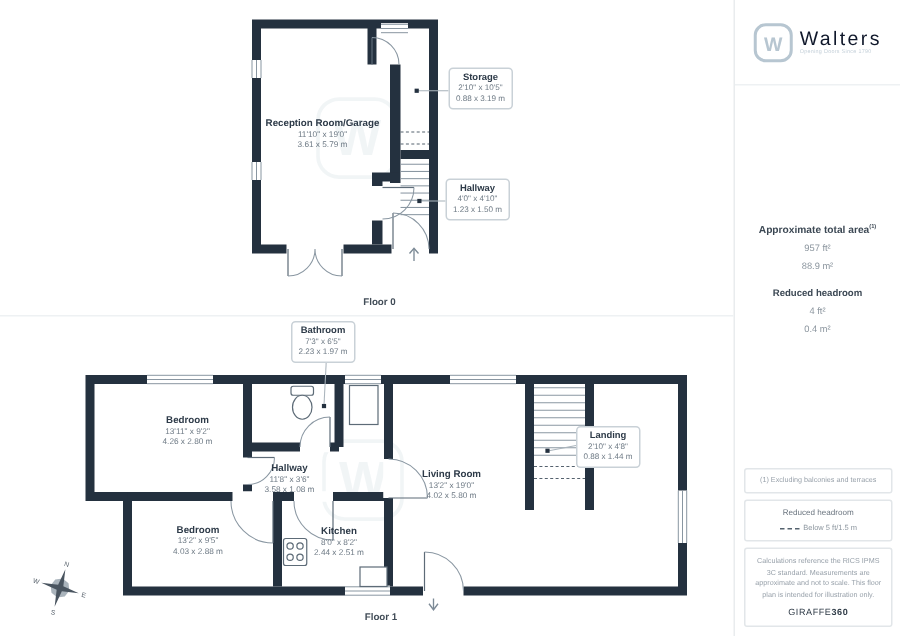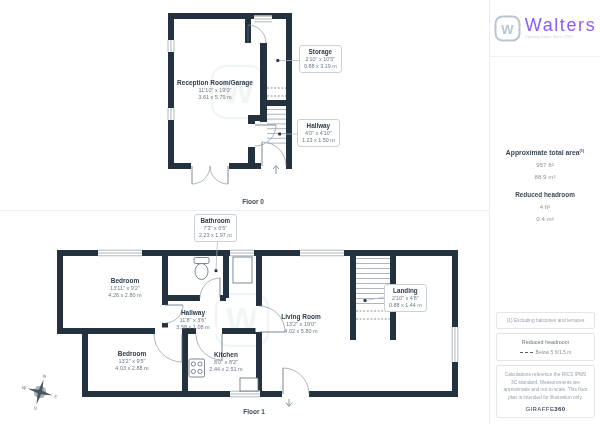--- a/index.html
+++ b/index.html
@@ -14,21 +14,21 @@
   
   .callout{position:absolute;background:#fff;border:1px solid #c9d1d7;border-radius:3px;
            padding:2px 4px;text-align:center;white-space:nowrap;z-index:3;}
   .cn{font-size:6.3px;font-weight:bold;color:#2d3a48;line-height:8px;}
   .cd{font-size:5.4px;color:#6e7a85;line-height:6.8px;}
   .floor-label{position:absolute;transform:translateX(-50%);font-size:6.5px;font-weight:600;color:#414c57;}
   
   .sidebar{position:absolute;left:489px;top:0;width:110px;height:424px;border-left:1px solid #e9ecee;background:#fff;}
   .logo-row{height:56px;border-bottom:1px solid #eef1f3;display:flex;align-items:center;justify-content:center;gap:4px;}
   .logo-text{display:flex;flex-direction:column;line-height:1;}
-  .logo-name{font-size:18px;color:#8b5cf6;letter-spacing:1.6px;font-weight:500;}
+  .logo-name{font-size:13px;color:#0f172a;letter-spacing:1.6px;font-weight:500;}
   .logo-tagline{font-size:3.6px;color:#c3cfd8;margin-top:1.5px;letter-spacing:0.2px;}
   .area-info{padding-top:92px;text-align:center;}
   .ai-title{font-size:6.8px;font-weight:bold;color:#3c4854;}
   .ai-title sup{font-size:3.8px;}
   .ai-val{font-size:6.2px;color:#8b959e;margin-top:5px;}
   .ai-sub{font-size:6.4px;font-weight:bold;color:#3c4854;margin-top:11px;}
   .sidebar-boxes{position:absolute;left:6px;right:5px;bottom:6px;display:flex;flex-direction:column;gap:4px;}
   .sbox{border:1px solid #e2e6e9;border-radius:2px;padding:5px 6px;text-align:center;background:#fff;}
   .footnote{font-size:4.8px;color:#99a2ab;}
   .legend-title{font-size:5.4px;color:#6c7680;}

